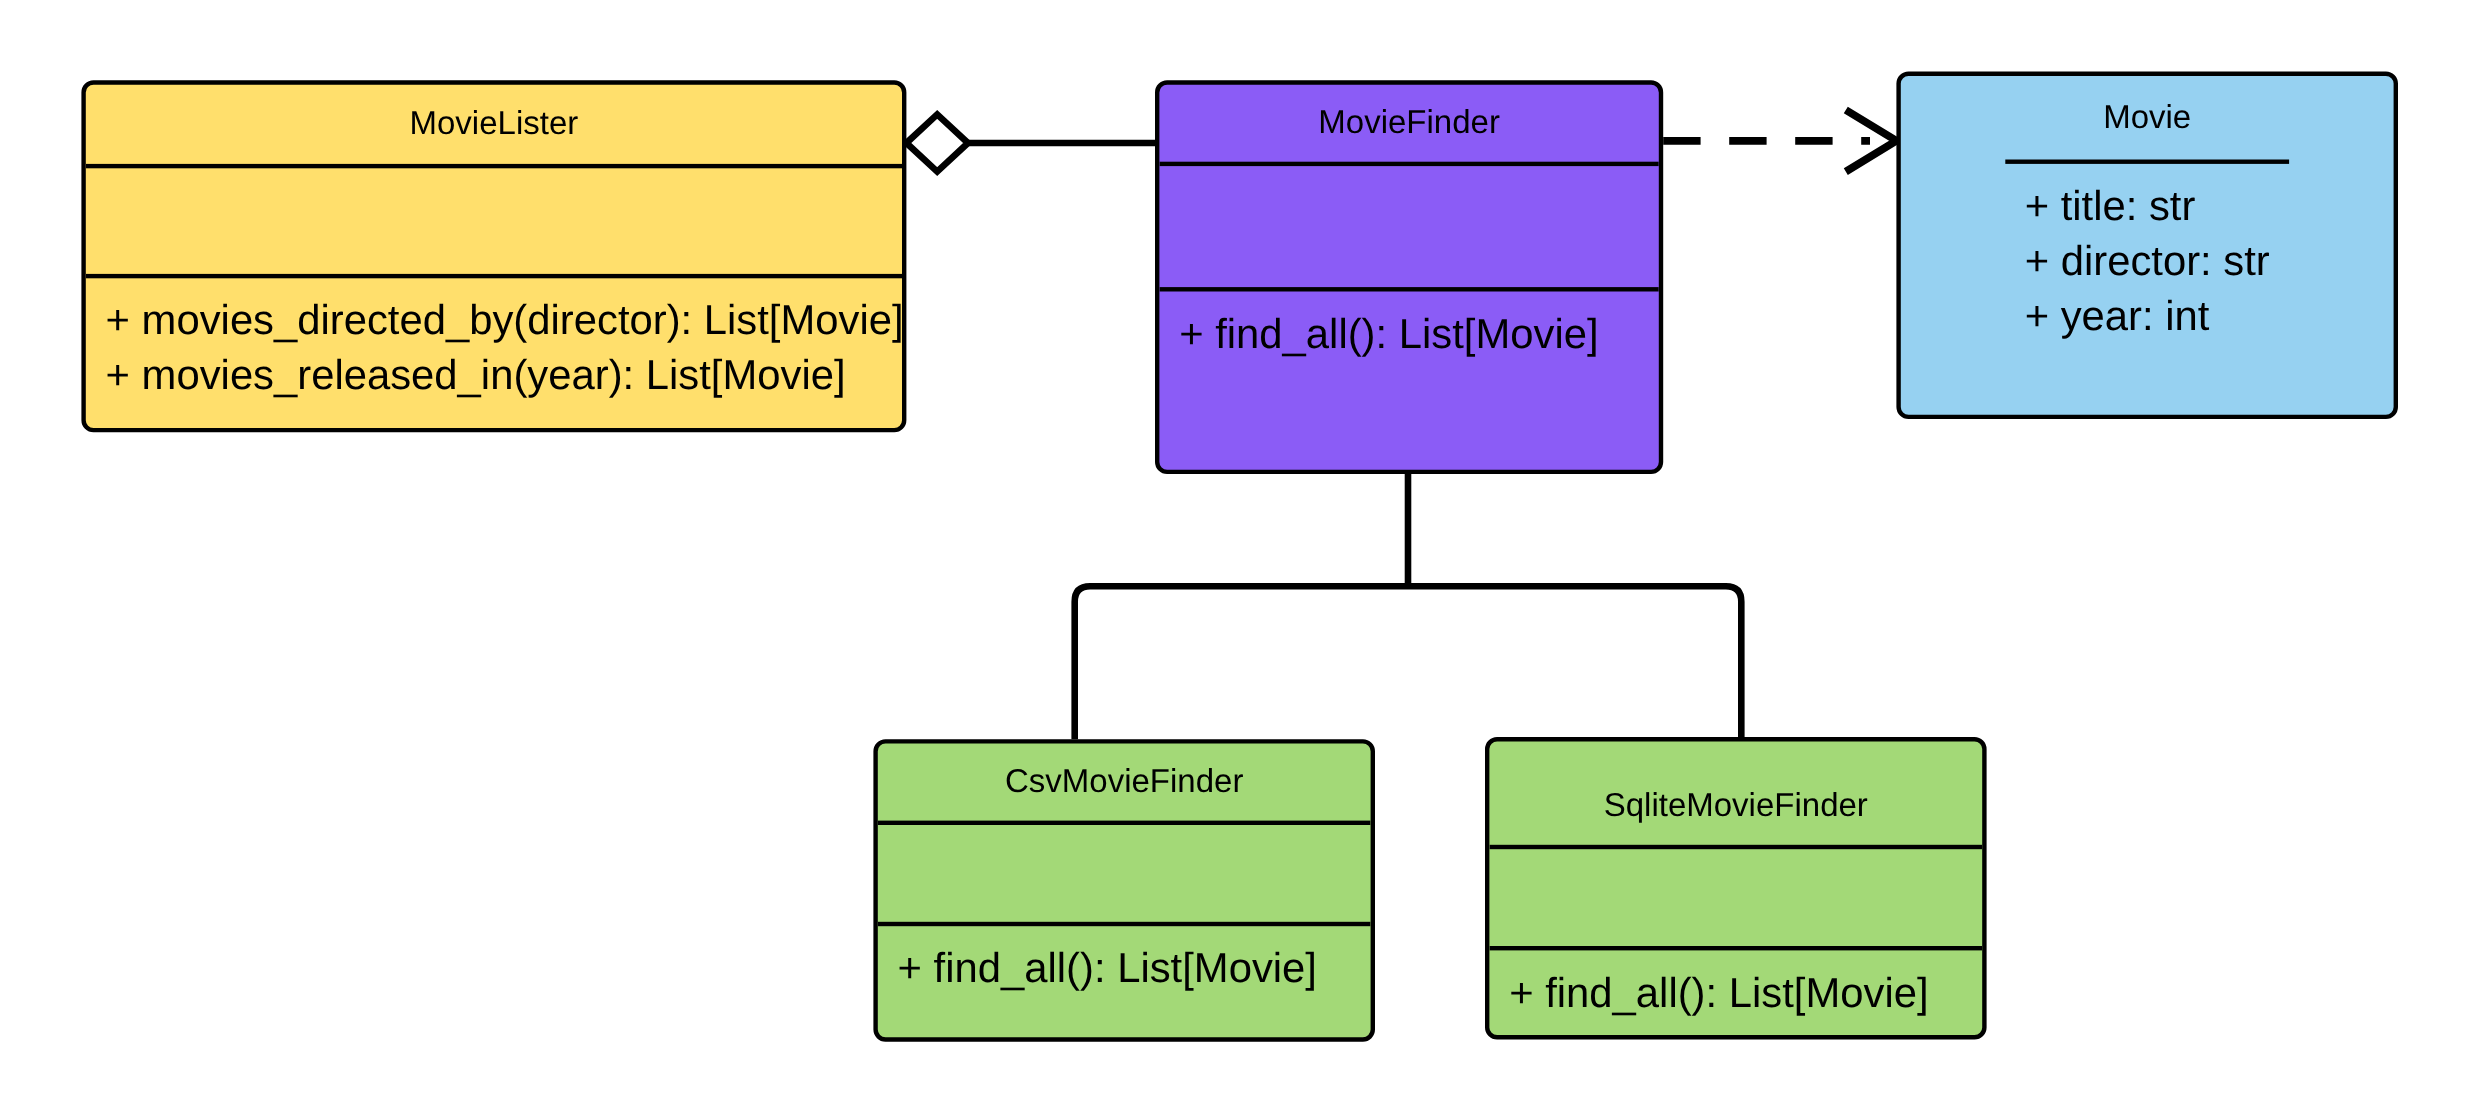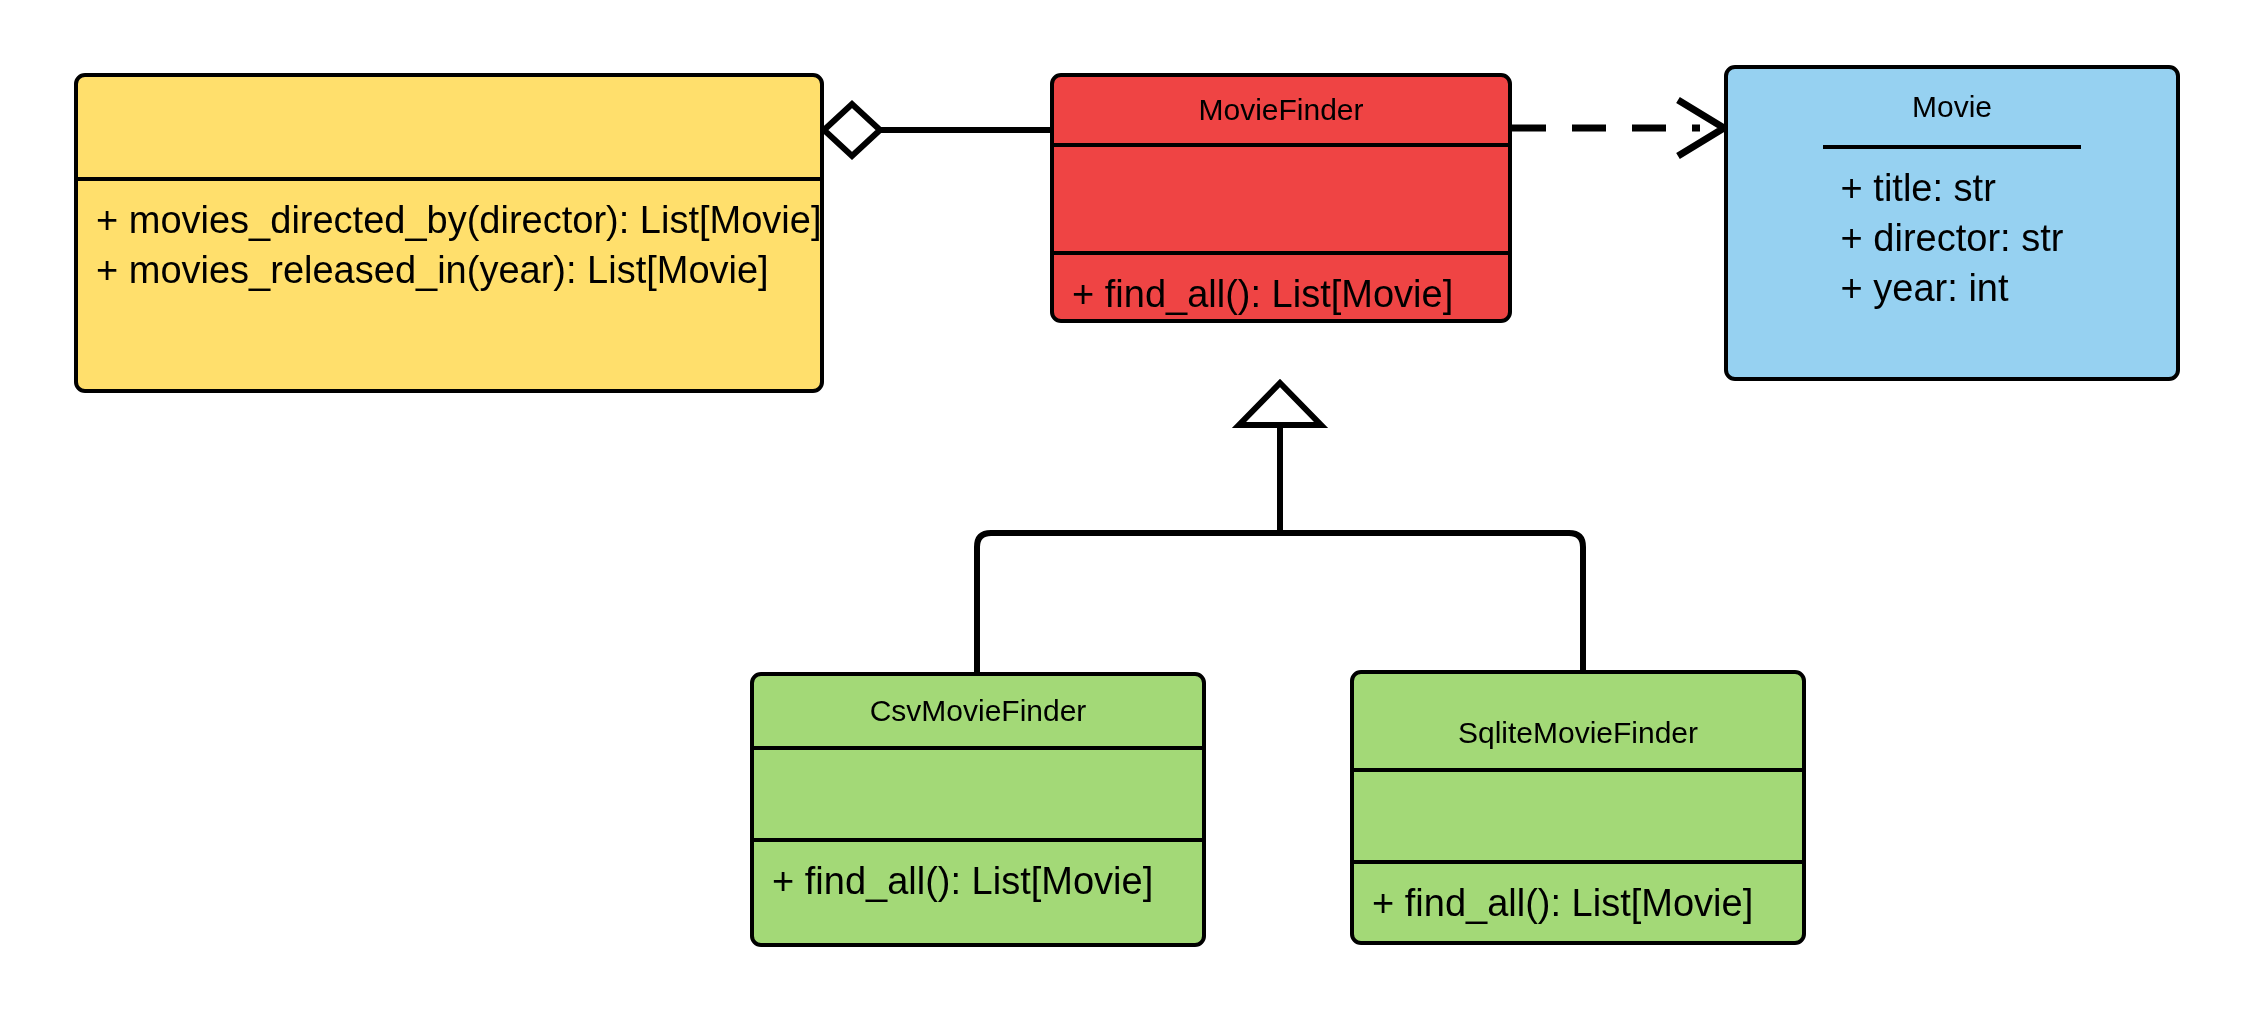--- a/index.html
+++ b/index.html
@@ -90,28 +90,31 @@
 
       <line x1="1280" y1="425" x2="1280" y2="533" stroke="#000000" stroke-width="6"></line>
 
       <path d="M 977 672 L 977 547 Q 977 533 991 533 L 1569 533 Q 1583 533 1583 547 L 1583 670" fill="none" stroke="#000000" stroke-width="6"></path>
 
       <polygon points="1280,383 1321,425 1239,425" fill="#ffffff" stroke="#000000" stroke-width="6" stroke-linejoin="miter"></polygon>
     </g>
   </svg>
 
   <div class="uml-class" style="left: 74px; top: 73px; width: 750px; height: 320px; background: rgb(255, 223, 108);">
+    <div class="compartment cls-name" style="height:72px;">
+      <span>MovieLister</span>
+    </div>
     <div class="compartment cls-members empty" style="height:100px;"></div>
     <div class="compartment cls-members" style="flex:1;">
       <div class="member-row">+ movies_directed_by(director): List[Movie]</div>
       <div class="member-row">+ movies_released_in(year): List[Movie]</div>
     </div>
   </div>
 
-  <div class="uml-class" style="left: 1050px; top: 73px; width: 462px; height: 250px; background: #ef4444;">
+  <div class="uml-class" style="left: 1050px; top: 73px; width: 462px; height: 358px; background: #8b5cf6;">
     <div class="compartment cls-name" style="height:70px;">
       <span>MovieFinder</span>
     </div>
     <div class="compartment cls-members empty" style="height:114px;"></div>
     <div class="compartment cls-members" style="flex:1;">
       <div class="member-row">+ find_all(): List[Movie]</div>
     </div>
   </div>
 
   <div class="uml-class" style="left: 1724px; top: 65px; width: 456px; height: 316px; background: rgb(150, 209, 241); align-items: center;">
@@ -119,21 +122,21 @@
       <span>Movie</span>
     </div>
     <div class="compartment cls-members" style="height:152px;">
       <div class="member-row">+ title: str</div>
       <div class="member-row">+ director: str</div>
       <div class="member-row">+ year: int</div>
     </div>
     <div class="compartment cls-members empty" style="flex:1;"></div>
   </div>
 
-  <div class="uml-class" style="left: 750px; top: 672px; width: 456px; height: 275px; background: rgb(163, 217, 119);">
+  <div class="uml-class" style="left: 794px; top: 672px; width: 456px; height: 275px; background: rgb(163, 217, 119);">
     <div class="compartment cls-name" style="height:70px;">
       <span>CsvMovieFinder</span>
     </div>
     <div class="compartment cls-members empty" style="height:92px;"></div>
     <div class="compartment cls-members" style="flex:1;">
       <div class="member-row">+ find_all(): List[Movie]</div>
     </div>
   </div>
 
   <div class="uml-class" style="left: 1350px; top: 670px; width: 456px; height: 275px; background: rgb(163, 217, 119);">

